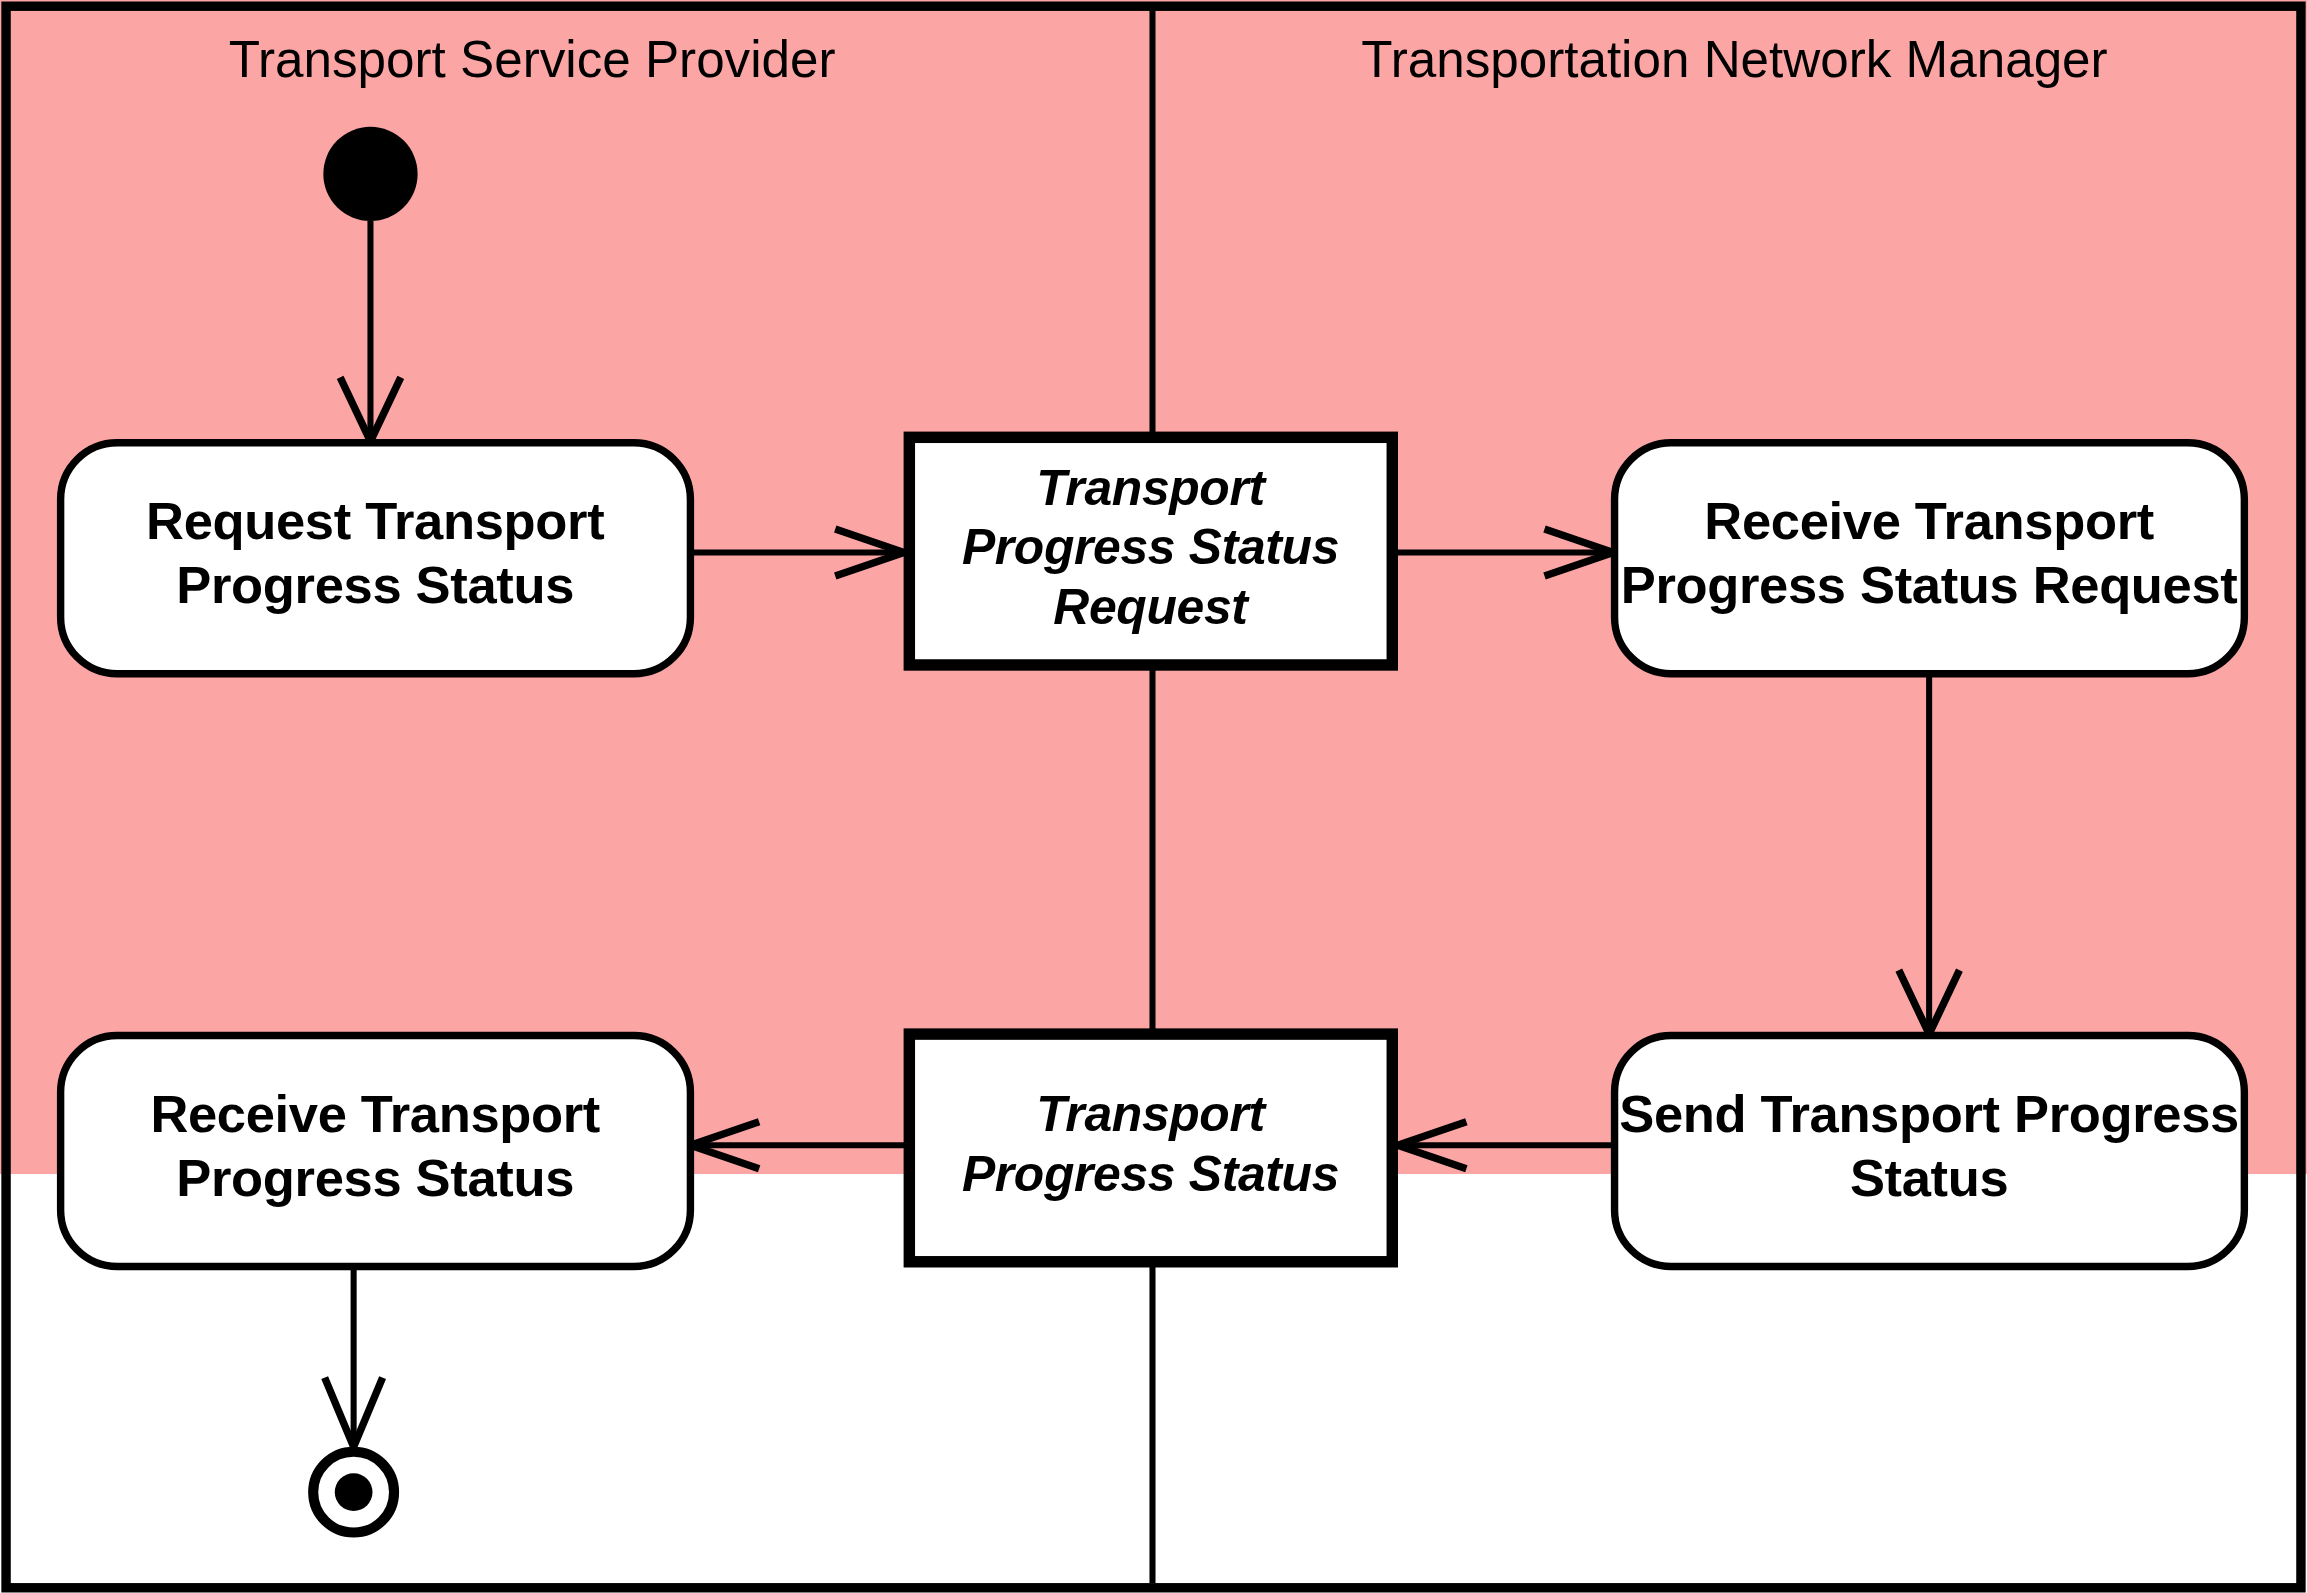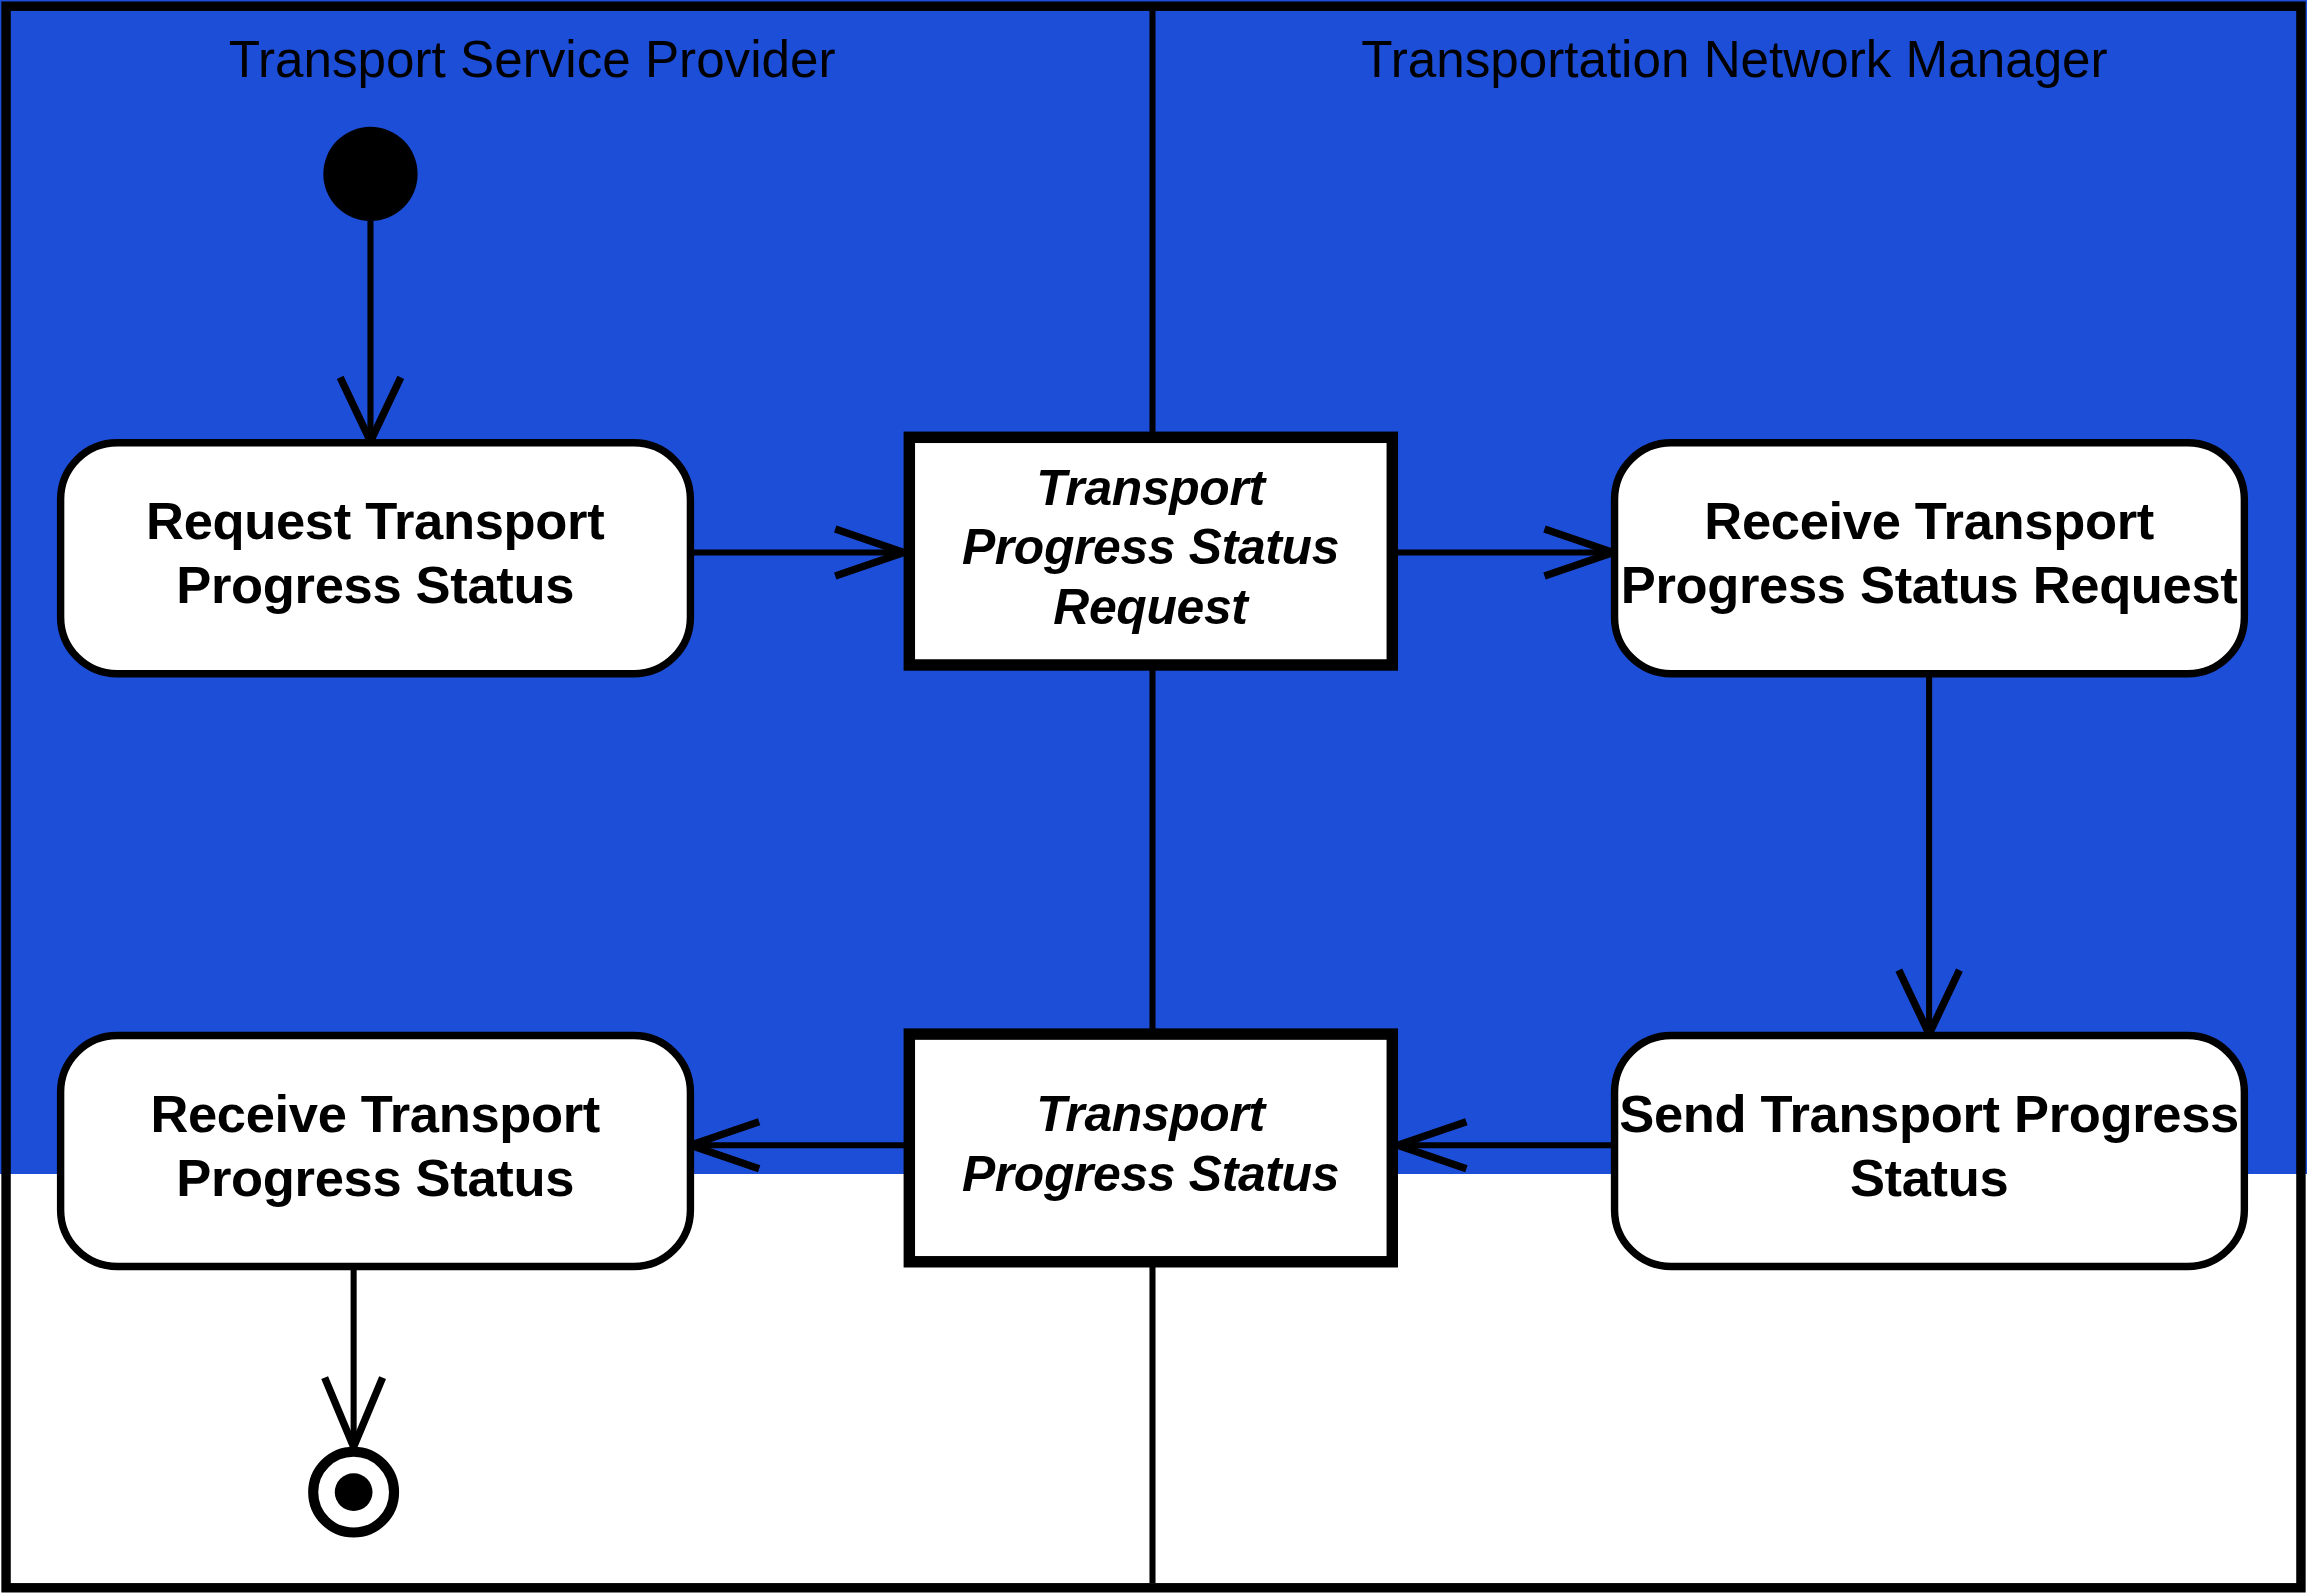--- a/index.html
+++ b/index.html
@@ -10,21 +10,21 @@
   body {
     width: 2307px;
     height: 1594px;
     overflow: hidden;
     font-family: "Liberation Sans", sans-serif;
   }
   #diagram-root {
     position: relative;
     width: 2307px;
     height: 1174px;
-    background: #1d4ed8;
+    background: #fca5a5;
   }
   svg.canvas {
     position: absolute;
     top: 0;
     left: 0;
     width: 2307px;
     height: 1594px;
     display: block;
   }
   .lane-title {

